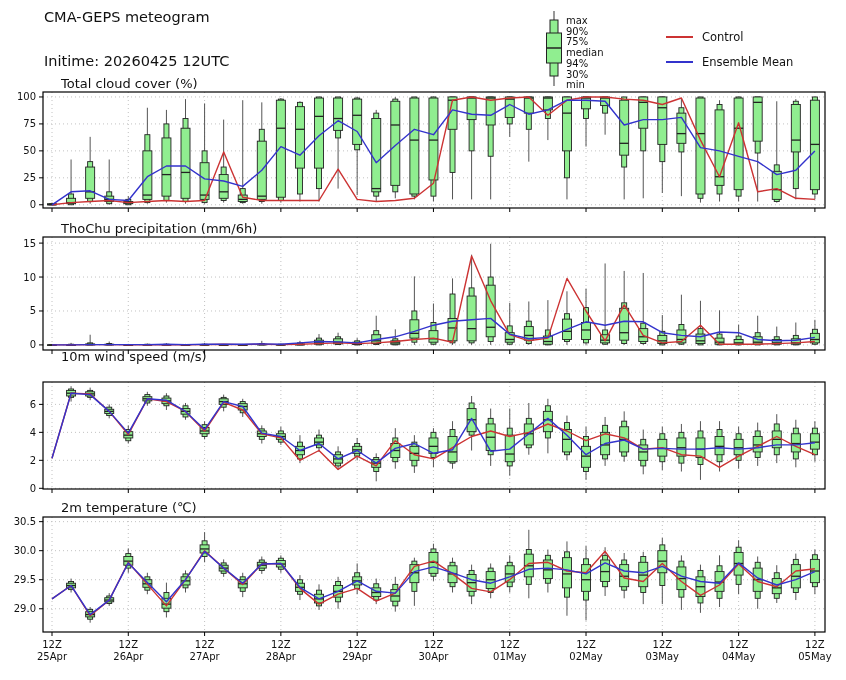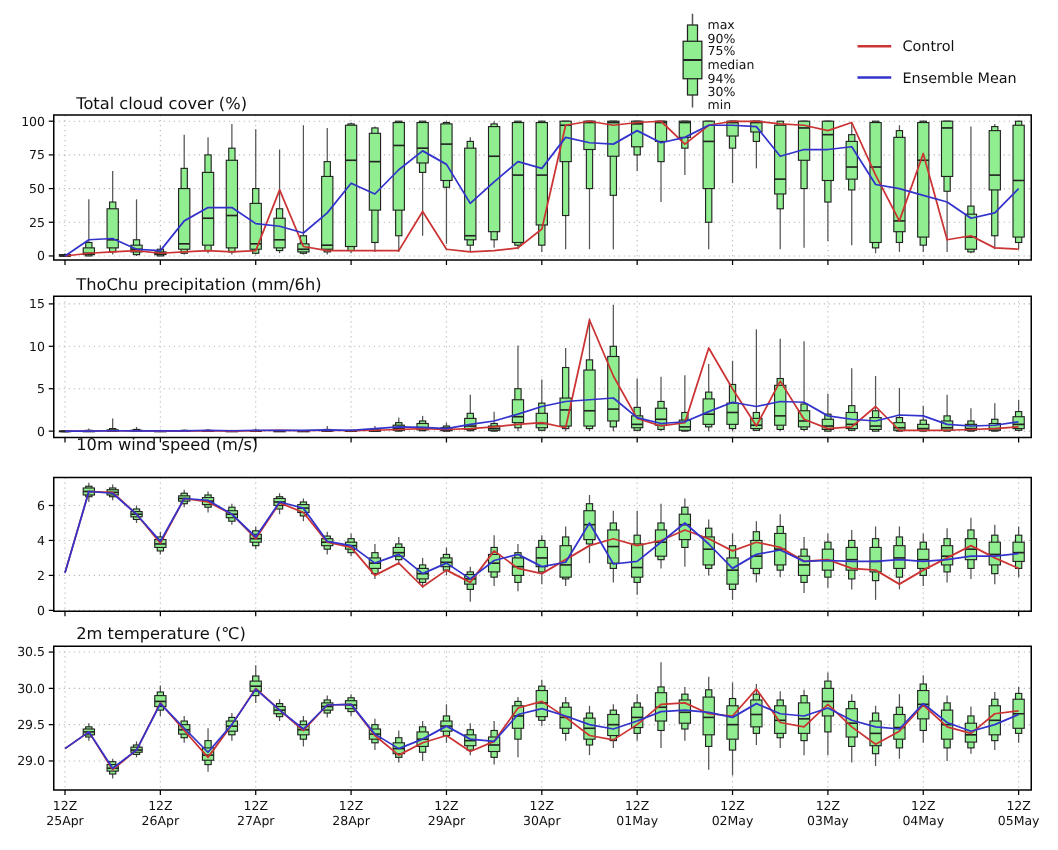--- a/index.html
+++ b/index.html
@@ -3,28 +3,30 @@
 <meta charset="utf-8">
 <style>
   html,body{margin:0;padding:0;background:#ffffff;}
   #app{position:relative;width:846px;height:680px;background:#ffffff;overflow:hidden;
        font-family:"DejaVu Sans","Liberation Sans",sans-serif;color:#111;}
   #chart-svg{position:absolute;left:0;top:0;}
   .hdr{position:absolute;left:44px;font-size:14.5px;line-height:22px;white-space:nowrap;}
   .ptitle{position:absolute;left:45px;font-size:13px;white-space:nowrap;margin-left:16px;}
   #bxlegend{position:absolute;left:543px;top:9px;}
   #bxlabels{position:absolute;left:566px;top:16px;font-size:10px;line-height:10.7px;color:#111;}
-  .linelegend{position:absolute;left:686px;height:14px;display:flex;align-items:center;font-size:11.5px;}
+  .linelegend{position:absolute;left:666px;height:14px;display:flex;align-items:center;font-size:11.5px;}
   .linelegend .swatch{display:inline-block;width:27px;height:2px;margin-right:9px;}
 </style>
 </head>
 <body>
 
 <div id="app">
 
+  <div class="hdr" style="top:6px">CMA-GEPS meteogram</div>
+  <div class="hdr" style="top:50px">Initime: 20260425 12UTC</div>
 
   <div class="ptitle" style="top:76px">Total cloud cover (%)</div>
   <div class="ptitle" style="top:221px">ThoChu precipitation (mm/6h)</div>
   <div class="ptitle" style="top:349px">10m wind speed (m/s)</div>
   <div class="ptitle" style="top:500px">2m temperature (℃)</div>
 
   <div id="bxlegend">
     <svg width="22" height="80">
       <line x1="11" y1="2" x2="11" y2="77" stroke="#555" stroke-width="1.2"></line>
       <rect x="7" y="11" width="8" height="56" fill="#90ee90" stroke="#222" stroke-width="1"></rect>

